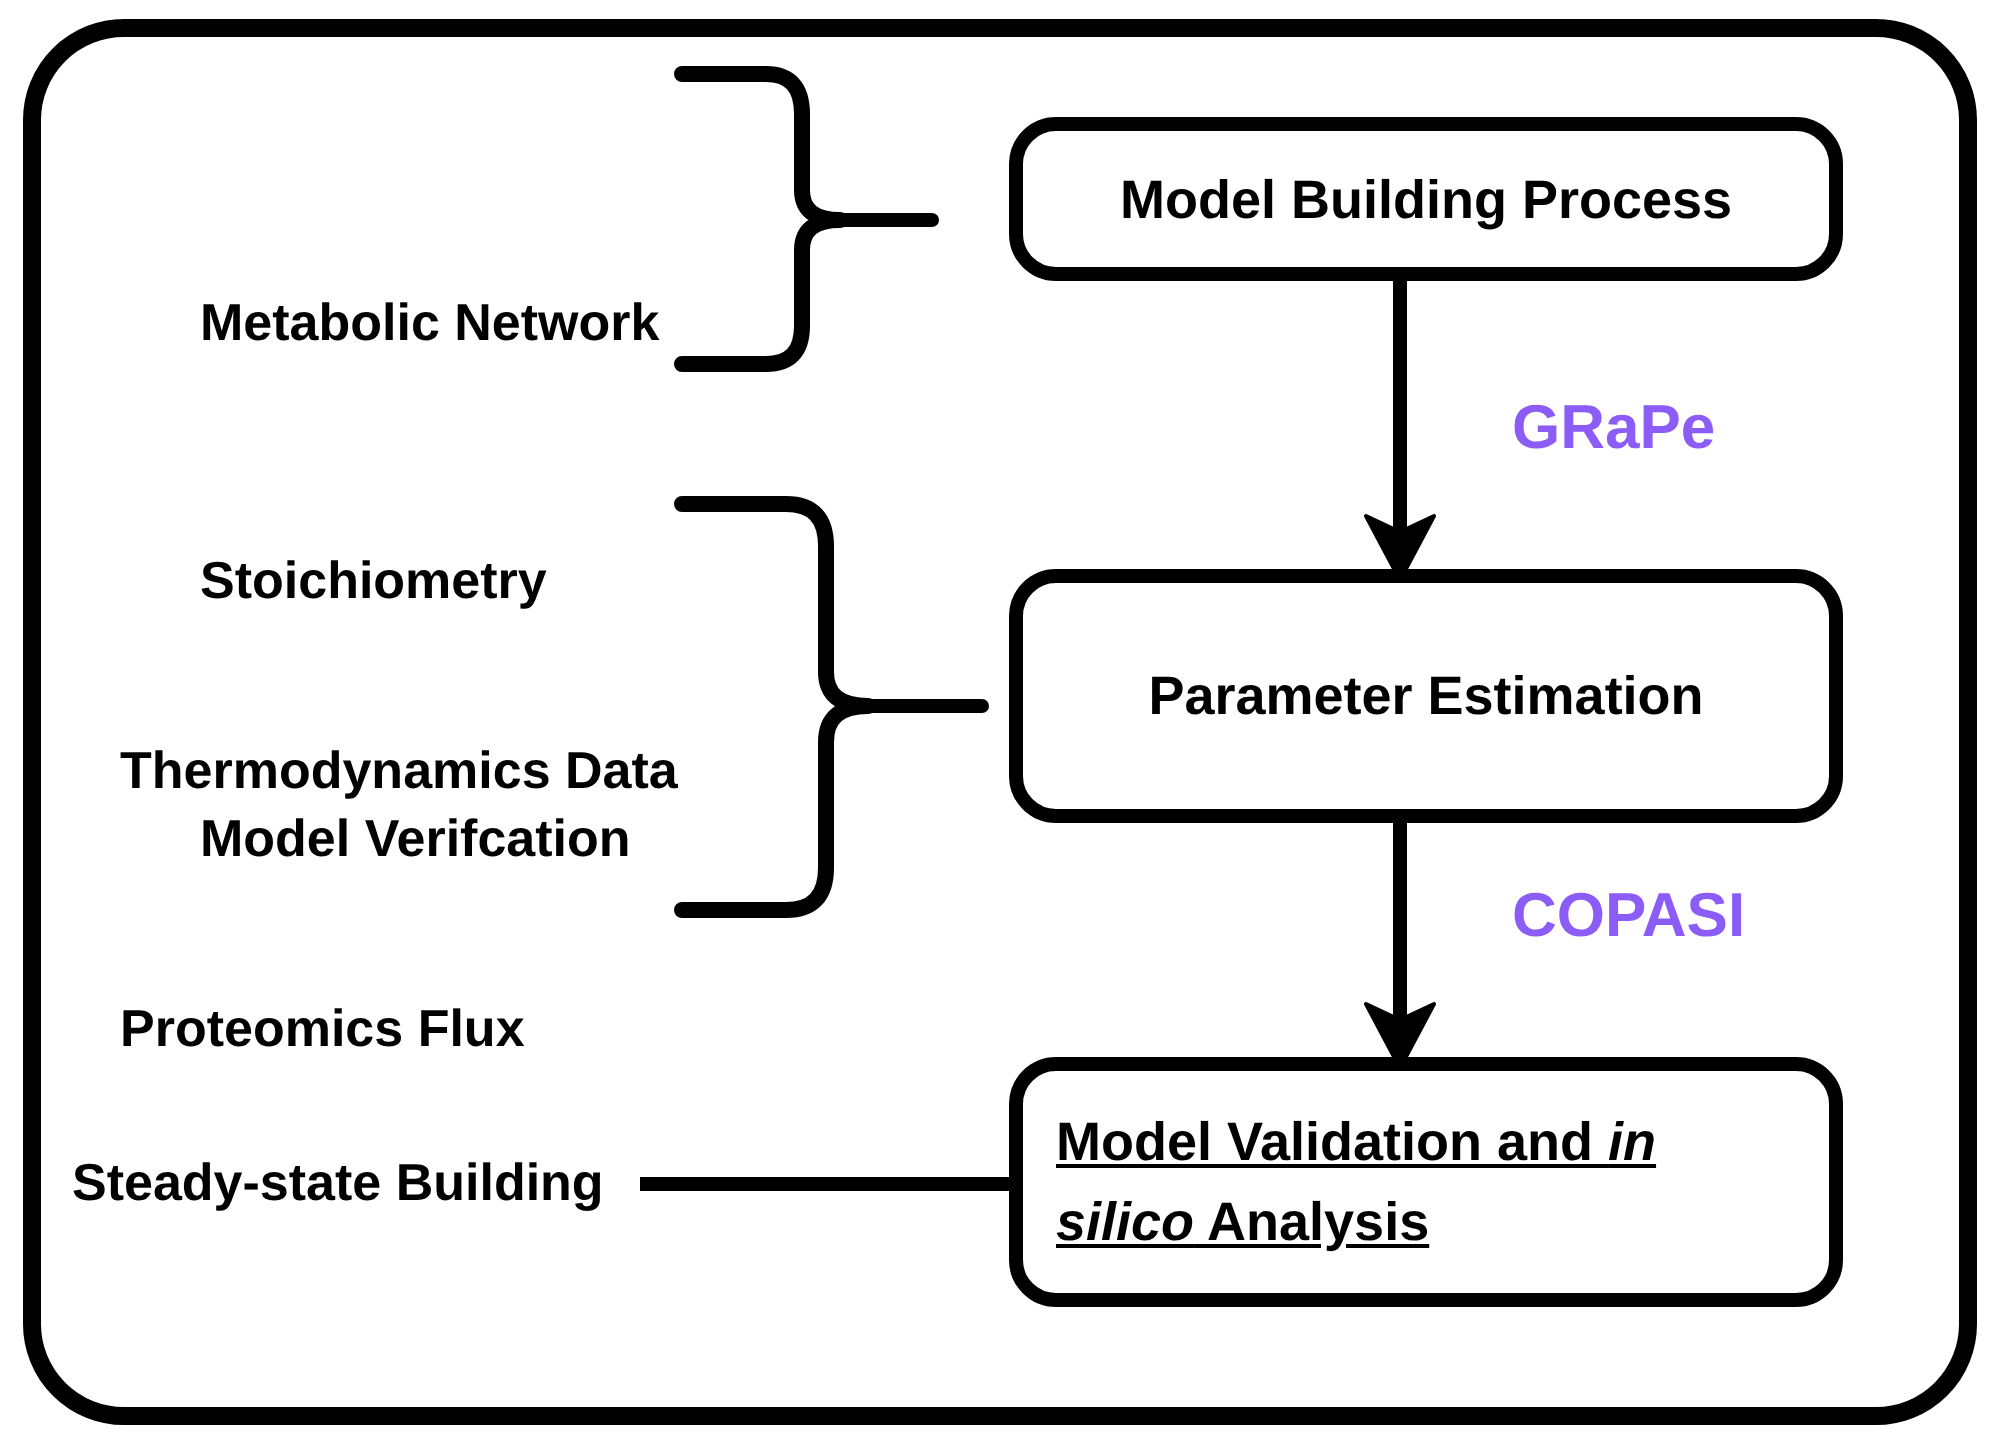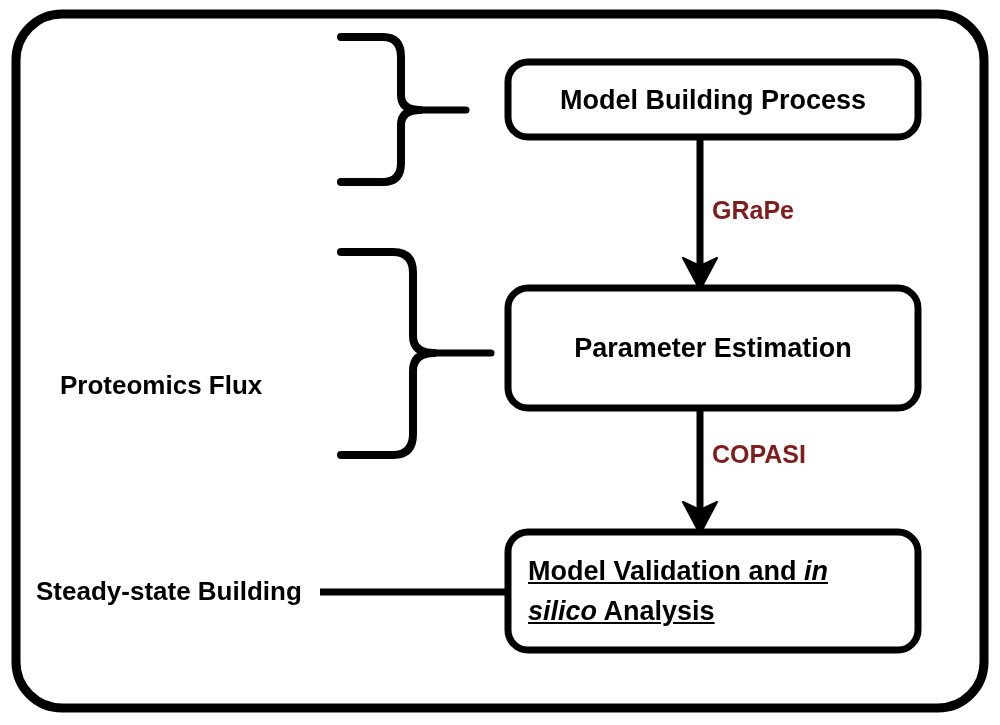--- a/index.html
+++ b/index.html
@@ -44,24 +44,25 @@
     display: flex;
     align-items: center;
     justify-content: center;
     color: #000000;
     font-weight: bold;
     font-size: 27px;
     line-height: 40px;
   }
   .edge-label {
     position: absolute;
-    font-size: 25px;
+    font-size: 31px;
     font-weight: bold;
-    color: #7f1d1d;
+    color: #8b5cf6;
     white-space: pre;
+    margin-left: 44px;
   }
   .ital {
     font-style: italic;
   }
 </style>
 </head>
 <body>
 
 <div id="canvas">
 
@@ -85,22 +86,28 @@
 
     <path d="M 700 137 L 700 270" fill="none" stroke="#000000" stroke-width="7"></path>
     <path d="M 700 290 L 683 258 L 700 266 L 717 258 Z" fill="#000000" stroke="#000000" stroke-width="2" stroke-linejoin="round"></path>
 
     <path d="M 700 408 L 700 514" fill="none" stroke="#000000" stroke-width="7"></path>
     <path d="M 700 534 L 683 502 L 700 510 L 717 502 Z" fill="#000000" stroke="#000000" stroke-width="2" stroke-linejoin="round"></path>
 
     <path d="M 320 592 L 510 592" fill="none" stroke="#000000" stroke-width="7" stroke-linecap="butt"></path>
   </svg>
 
+  <div class="left-block" style="left:100px; top:54px;">
+    <div>Metabolic Network</div>
+    <div>Stoichiometry</div>
+    <div>Model Verifcation</div>
+  </div>
 
   <div class="left-block" style="left:60px; top:278px;">
+    <div>Thermodynamics Data</div>
     <div>Proteomics Flux</div>
     
   </div>
 
   <div class="box-label" style="left:508px; top:62px; width:410px; height:75px;">Model Building Process</div>
 
   <div class="box-label" style="left:508px; top:288px; width:410px; height:120px;">Parameter Estimation</div>
 
   <div class="box-label" style="left:528px; top:532px; width:370px; height:118px;text-decoration:underline;">
     <span><span>Model Validation and </span><span class="ital">in</span> <span class="ital">silico</span><span> Analysis</span></span>

